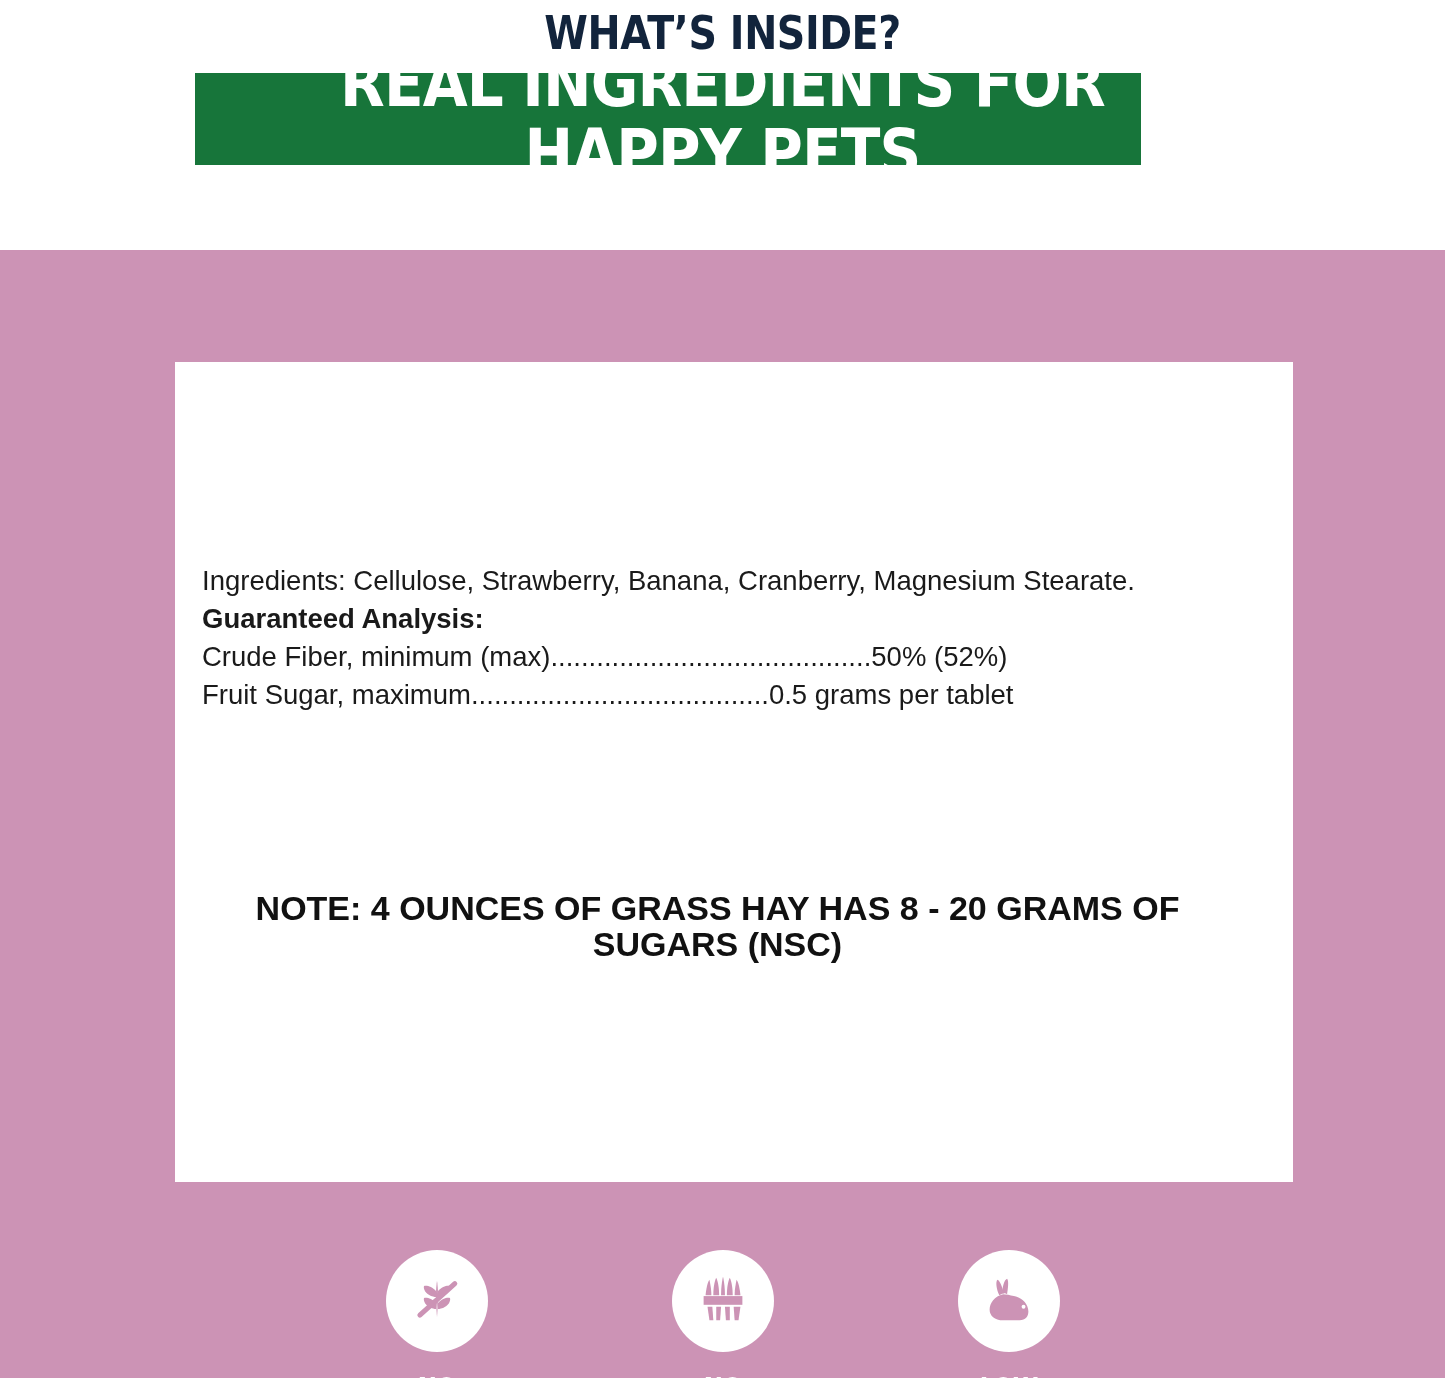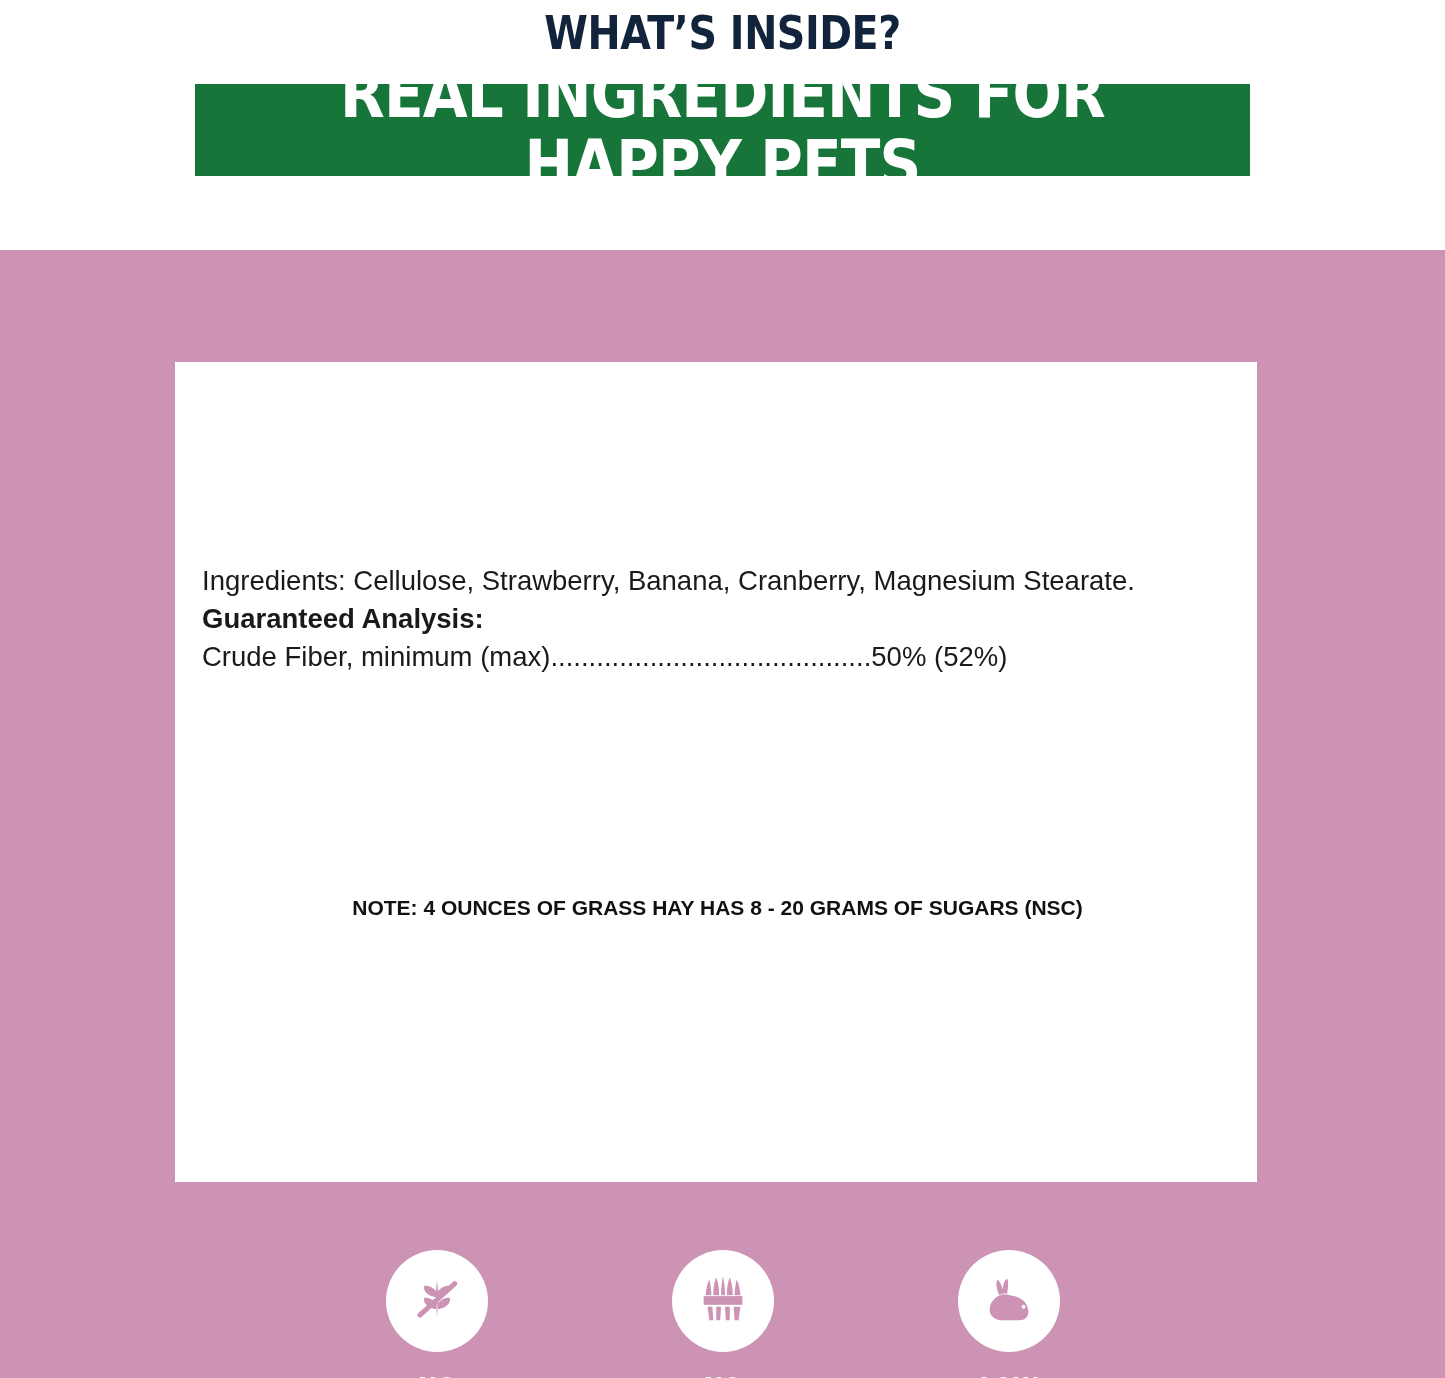--- a/index.html
+++ b/index.html
@@ -38,23 +38,23 @@
     font-family: "DejaVu Sans", sans-serif;
     font-weight: bold;
     font-size: 46px;
     letter-spacing: -0.5px;
     color: #12243c;
     transform: scaleX(0.86);
     transform-origin: center top;
   }
   .header-band {
     position: absolute;
-    top: 84px;
+    top: 73px;
     left: 195px;
-    width: 1055px;
+    width: 946px;
     height: 92px;
     background: #17753a;
   }
   .header-band-text {
     position: absolute;
     top: 50%;
     left: 0;
     width: 1055px;
     transform: translateY(-50%) scaleX(0.88);
     text-align: center;
@@ -77,20 +77,21 @@
   }
 
   
   .card {
     position: absolute;
     top: 112px;
     left: 175px;
     width: 1082px;
     height: 820px;
     background: #ffffff;
+    padding-left: 36px;
   }
   .card-body {
     position: absolute;
     top: 200px;
     left: 27px;
     width: 1045px;
     font-size: 27.5px;
     line-height: 38px;
     color: #1a1a1a;
     white-space: nowrap;
@@ -101,21 +102,21 @@
   .card-body .bold {
     font-weight: bold;
   }
   .note {
     position: absolute;
     top: 528px;
     left: 40px;
     width: 1005px;
     text-align: center;
     font-weight: bold;
-    font-size: 21px;
+    font-size: 34px;
     line-height: 36px;
     color: #111111;
   }
 
   
   .badges {
     position: absolute;
     top: 1000px;
     left: 0;
     width: 1445px;
@@ -159,20 +160,21 @@
     </div>
   </div>
 
   <div class="panel">
 
     <div class="card">
       <div class="card-body">
         <span class="line">Ingredients: Cellulose, Strawberry, Banana, Cranberry, Magnesium Stearate.</span>
         <span class="line bold">Guaranteed Analysis:</span>
         <span class="line">Crude Fiber, minimum (max)..........................................50% (52%)</span>
+        <span class="line">Fruit Sugar, maximum.......................................0.5 grams per tablet</span>
       </div>
       <div class="note">NOTE: 4 OUNCES OF GRASS HAY HAS 8 - 20 GRAMS OF SUGARS (NSC)</div>
     </div>
 
     <div class="badges">
 
       <div class="badge">
         <div class="badge-circle">
           <span>
             <svg width="64" height="64" viewBox="0 0 64 64">

